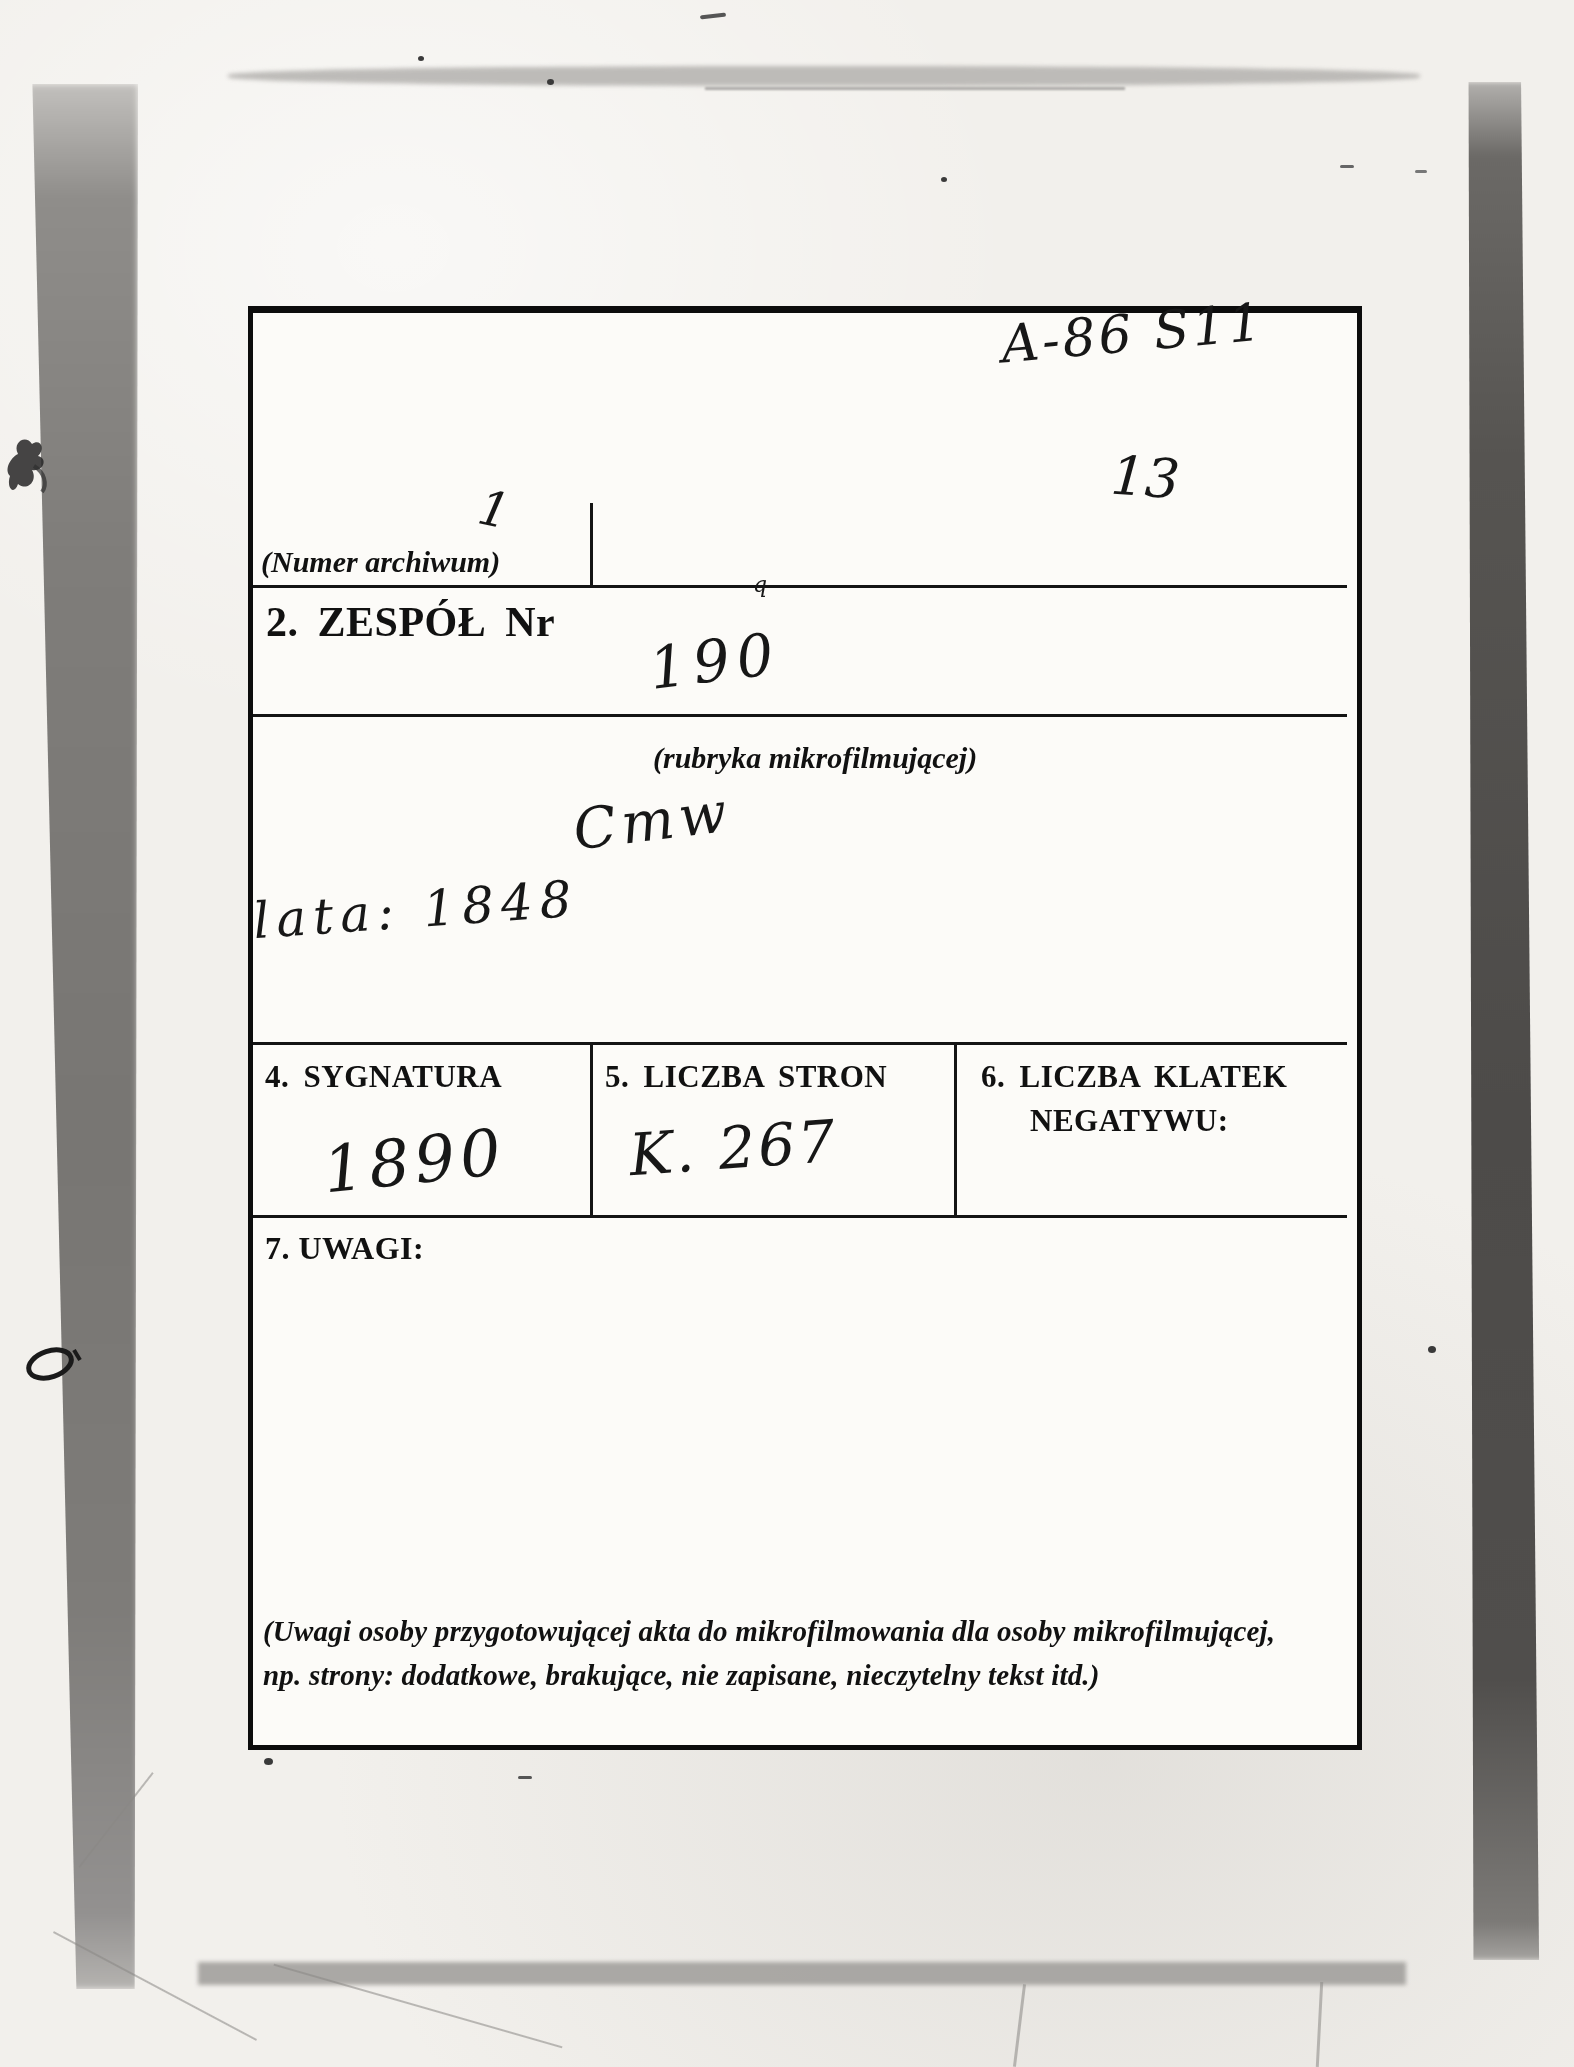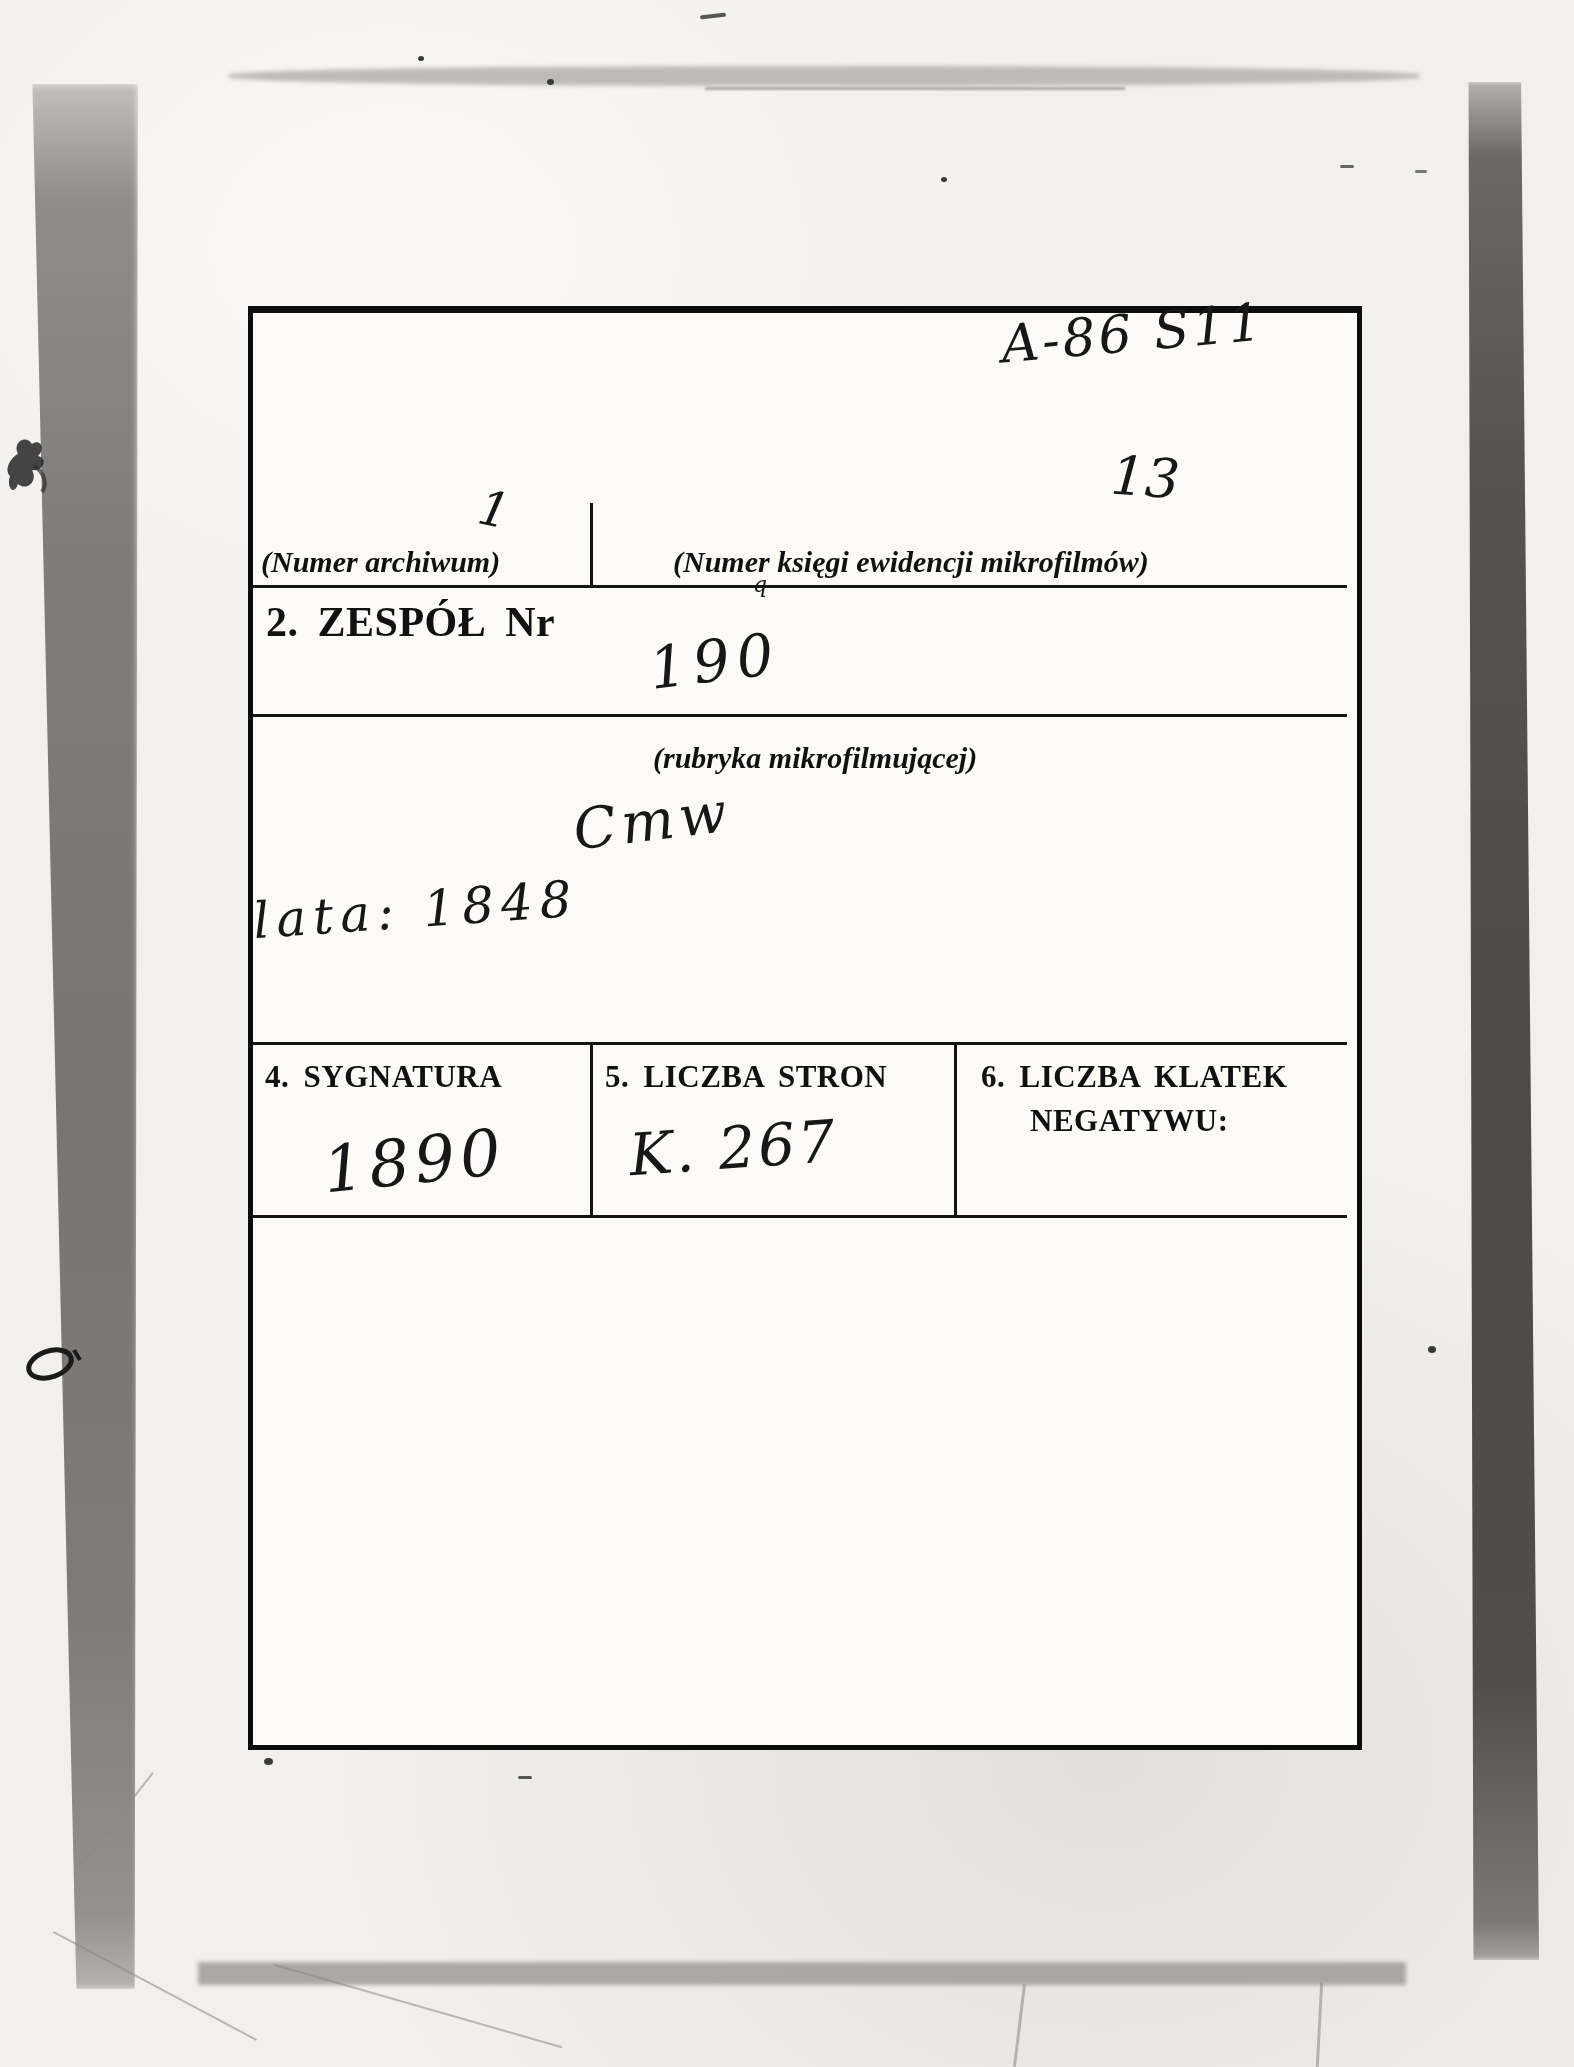--- a/index.html
+++ b/index.html
@@ -100,21 +100,20 @@
     <div class="hline" style="top:902px;"></div>
 
     <div class="row" style="top:0;height:272px;">
       <span class="hw" style="left:748px;top:-6px;font-size:52px;letter-spacing:3px;transform:rotate(-5deg);">A-86 S11</span>
 
       <span class="hw" style="left:226px;top:172px;font-size:48px;transform:rotate(12deg);">1</span>
       <span class="hw" style="left:858px;top:138px;font-size:54px;transform:rotate(4deg);">13</span>
 
       <span class="lbl ital" style="position:absolute;left:8px;bottom:6px;">(Numer archiwum)</span>
       <div class="vline" style="left:337px;bottom:0;height:82px;"></div>
-      <span class="lbl ital" style="position:absolute;left:420px;bottom:6px;font-size:30px;">(Numer księgi ewidencji mikrofilmów)</span>
     </div>
 
     <div class="row" style="top:275px;height:126px;">
       <span class="lbl big" style="position:absolute;left:13px;top:10px;">2. ZESPÓŁ  Nr</span>
       <span class="hw" style="left:396px;top:44px;font-size:58px;letter-spacing:7px;transform:rotate(-7deg);">190</span>
       <span class="hw" style="left:500px;top:-14px;font-size:22px;">q</span>
     </div>
 
     <div class="row" style="top:404px;height:325px;">
       <span class="lbl ital" style="position:absolute;left:400px;top:24px;">(rubryka mikrofilmującej)</span>
@@ -135,15 +134,22 @@
         <span class="lbl mid cellpad">5. LICZBA  STRON</span>
         <span class="hw" style="left:36px;top:74px;font-size:58px;letter-spacing:3px;transform:rotate(-4deg);z-index:2;">K. 267</span>
       </div>
 
       <div style="position:absolute;left:704px;top:0;width:390px;height:170px;margin-left:12px;">
         <span class="lbl mid cellpad">6. LICZBA  KLATEK</span>
         <span class="lbl mid" style="position:absolute;left:61px;top:58px;">NEGATYWU:</span>
       </div>
     </div>
 
+    <div class="row" style="top:905px;height:525px;">
+      <span class="lbl" style="position:absolute;left:12px;top:12px;font-size:32px;">7. UWAGI:</span>
+      <div class="footnote">
+        <span>(Uwagi osoby przygotowującej akta do mikrofilmowania dla osoby mikrofilmującej,</span><br>
+        <span>np. strony: dodatkowe, brakujące, nie zapisane, nieczytelny tekst itd.)</span>
+      </div>
+    </div>
 
   </div>
 </div>
 
 </body></html>

